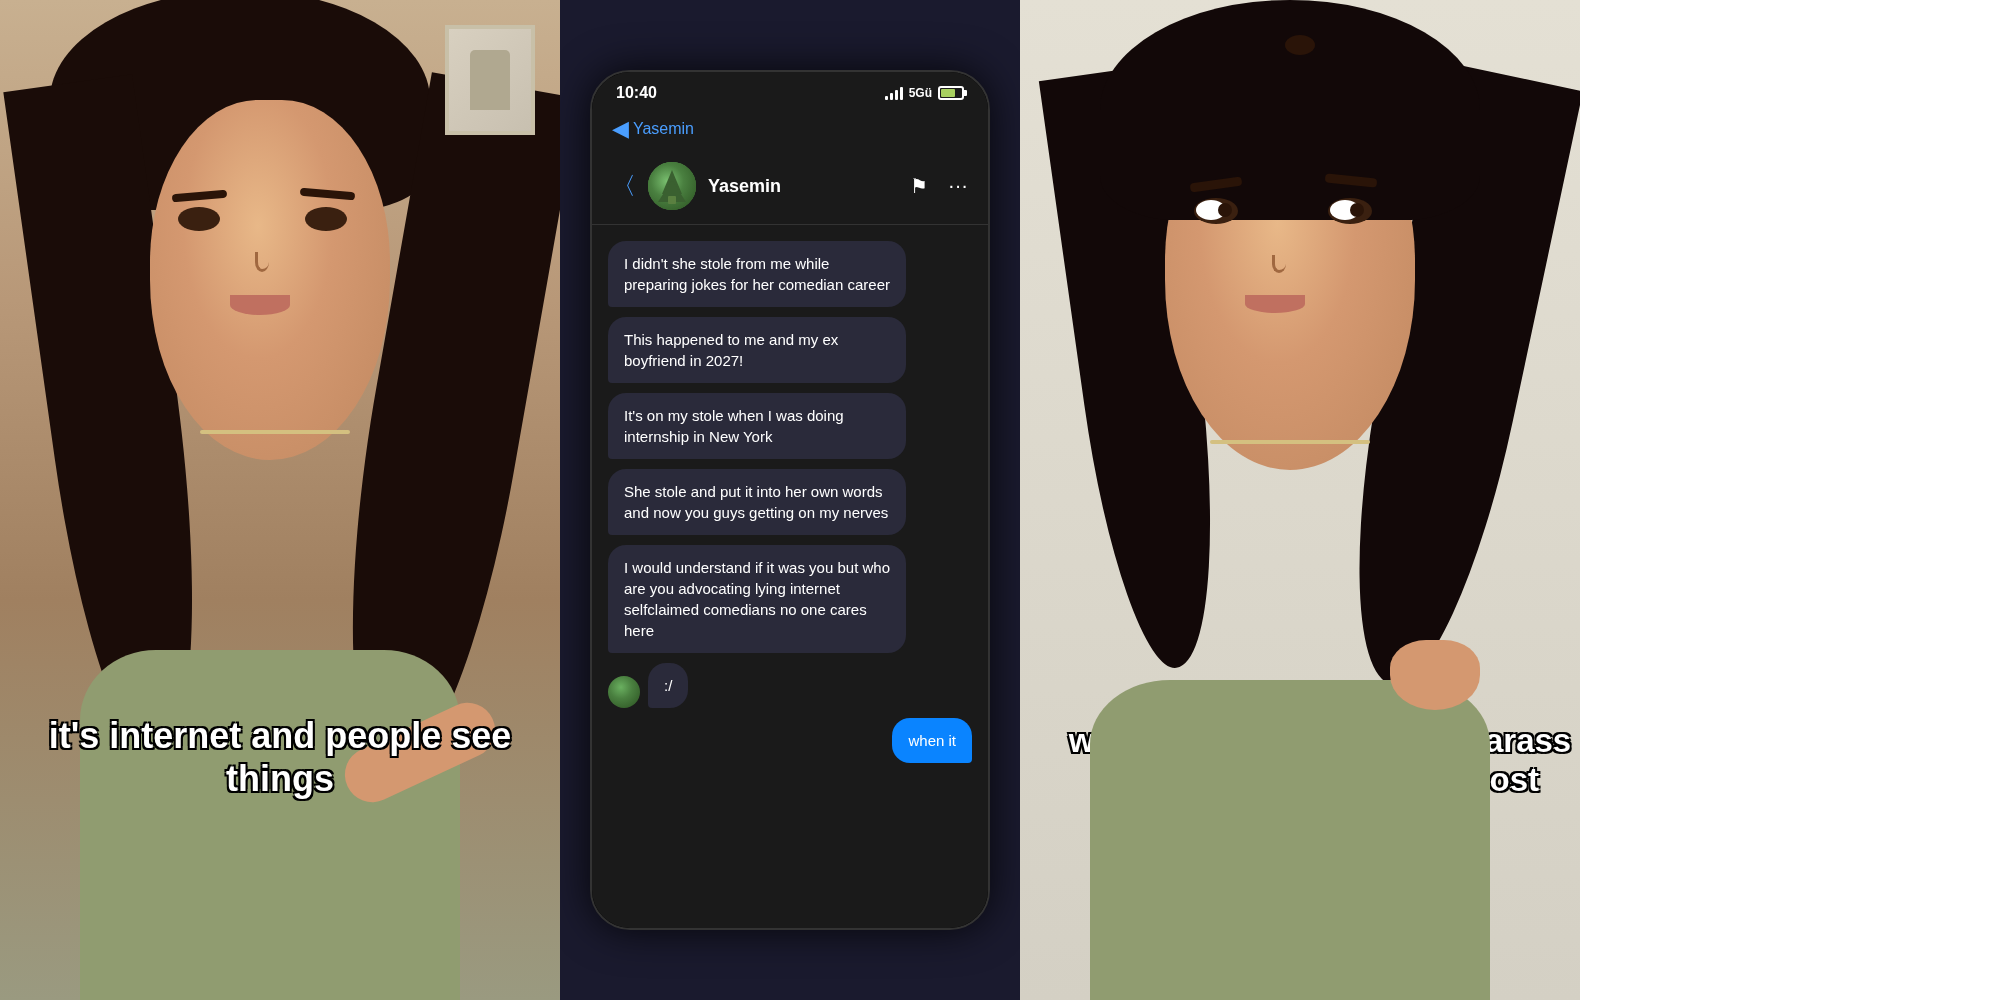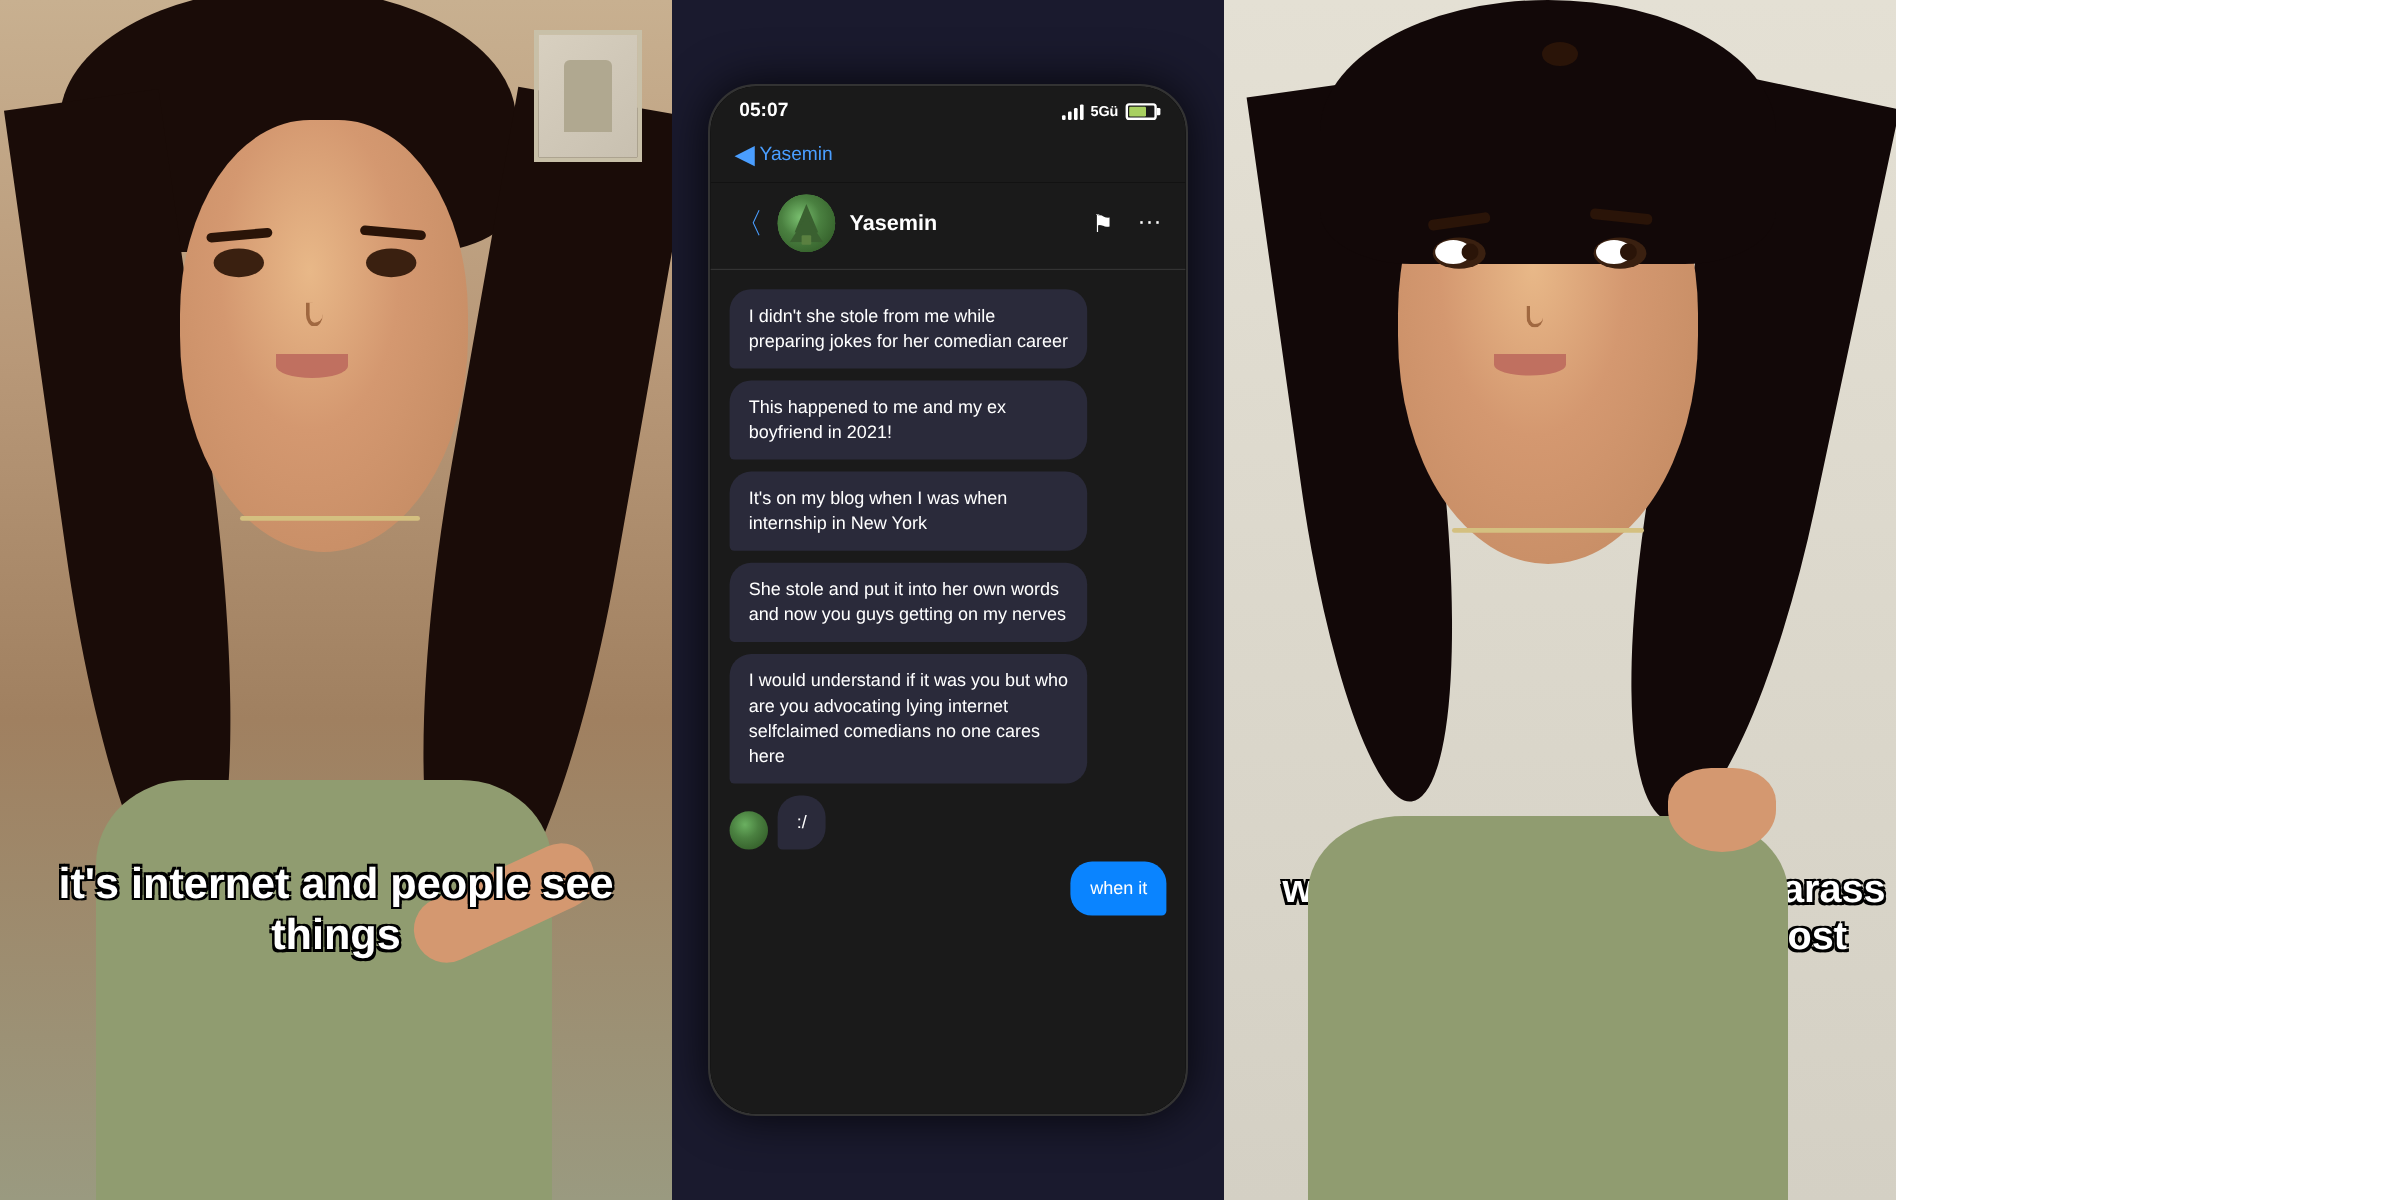--- a/index.html
+++ b/index.html
@@ -286,21 +286,21 @@
     <div class="caption">
       <span class="caption-text">it's internet and people see things</span>
     </div>
   </div>
 </div>
 
 <div class="middle-panel">
   <div class="phone">
 
     <div class="phone-status-bar">
-      <span class="status-time">05:07</span>
+      <span class="status-time">10:40</span>
       <div class="status-icons">
         <div class="signal-bars">
           <div class="signal-bar" style="height:4px;"></div>
           <div class="signal-bar" style="height:7px;"></div>
           <div class="signal-bar" style="height:10px;"></div>
           <div class="signal-bar" style="height:13px;"></div>
         </div>
         <span class="network-label">5Gü</span>
         <div class="battery-icon">
           <div class="battery-fill"></div>
@@ -325,22 +325,22 @@
       </div>
       <span class="contact-name">Yasemin</span>
       <div class="header-icons">
         <span class="header-icon">⚑</span>
         <span class="header-icon">···</span>
       </div>
     </div>
 
     <div class="messages-area">
       <div class="message-bubble received">I didn't she stole from me while preparing jokes for her comedian career</div>
-      <div class="message-bubble received">This happened to me and my ex boyfriend in 2021!</div>
-      <div class="message-bubble received">It's on my blog when I was when internship in New York</div>
+      <div class="message-bubble received">This happened to me and my ex boyfriend in 2027!</div>
+      <div class="message-bubble received">It's on my stole when I was doing internship in New York</div>
       <div class="message-bubble received">She stole and put it into her own words and now you guys getting on my nerves</div>
       <div class="message-bubble received">I would understand if it was you but who are you advocating lying internet selfclaimed comedians no one cares here</div>
       <div class="message-row received">
         <div class="mini-avatar"></div>
         <div class="message-bubble received">:/</div>
       </div>
       <div style="display:flex;justify-content:flex-end;">
         <div class="message-bubble sent">when it</div>
       </div>
     </div>

